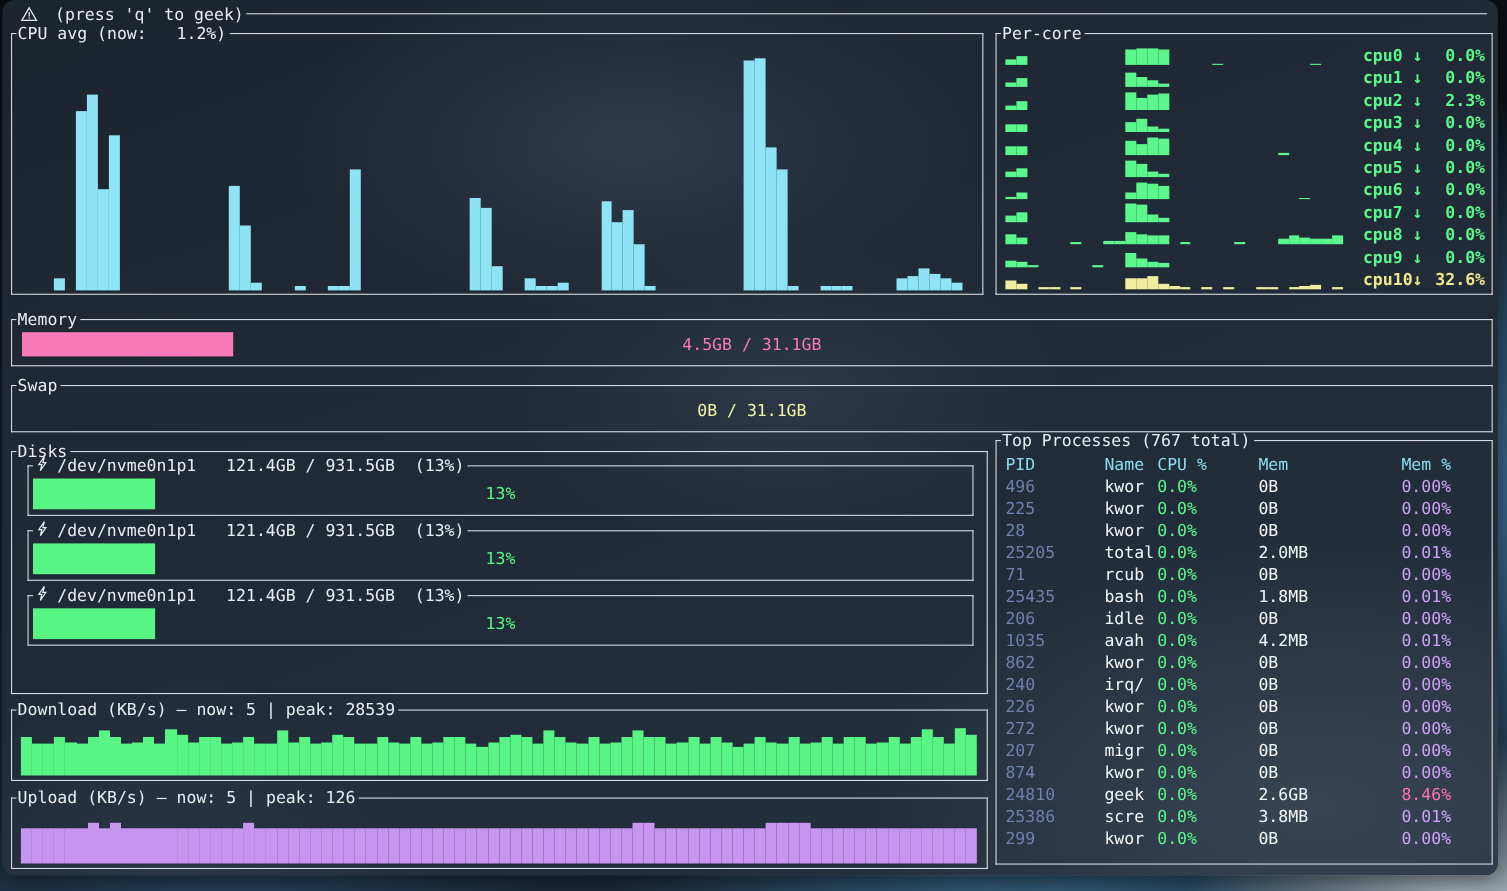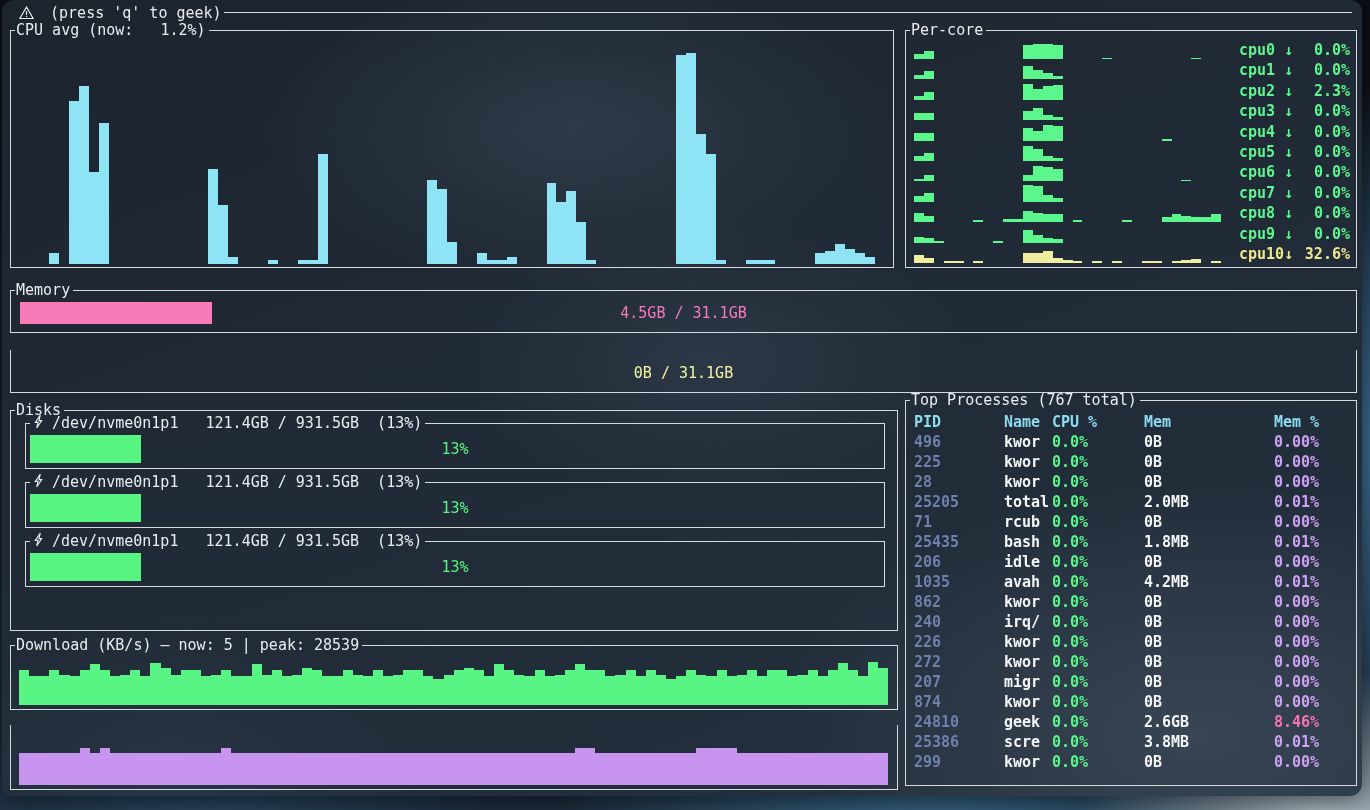--- a/index.html
+++ b/index.html
@@ -60,21 +60,21 @@
   .gauge { position:absolute; }
   .gauge-fill { position:absolute; left:0; top:0; bottom:0; }
   .gauge-label { position:absolute; inset:0; display:flex; align-items:center; justify-content:center; white-space:pre; }
 
   #mem-gauge, #swap-gauge { left:9px; right:9px; top:12px; bottom:8px; }
 
   .disk-sub { position:relative; margin:13px 12px 0 14px; height:46px;
     border:1px solid var(--border); border-top:none; }
   .disk-gauge { position:absolute; left:4px; right:4px; top:12px; bottom:5px; }
 
-  .proc-table { position:absolute; left:8px; right:4px; top:12px; bottom:4px; font-weight:700; }
+  .proc-table { position:absolute; left:8px; right:4px; top:12px; bottom:4px; font-weight:400; }
   .proc-row { display:grid; grid-template-columns:90px 48px 92px 130px 1fr; height:20px; line-height:20px; }
   .proc-row.header .cell { color:var(--hcyan); }
   .cell.pid { color:var(--pid); }
   .cell.name { color:#f4f6f8; }
   .cell.cpu { color:var(--green); }
   .cell.mem { color:#f4f6f8; }
   .cell.mpct { color:var(--mempct); }
   .cell.mpct.hot { color:var(--hot); }
 </style>
 </head>
@@ -632,20 +632,23 @@
     <div class="phead">
         <span class="ptitle">Memory</span>
       </div>
     <div class="gauge" id="mem-gauge">
       <div class="gauge-fill" id="mem-fill" style="width: 14.5%; background: rgb(248, 122, 184);"></div>
       <div class="gauge-label" id="mem-label" style="color: rgb(248, 122, 184);">4.5GB / 31.1GB</div>
     </div>
   </div>
 
   <div class="panel" style="left:8px; top:350px; width:1347px; height:43px;">
+    <div class="phead">
+        <span class="ptitle">Swap</span>
+      </div>
     <div class="gauge" id="swap-gauge">
       <div class="gauge-fill" id="swap-fill" style="width: 0%;"></div>
       <div class="gauge-label" id="swap-label" style="color: rgb(242, 245, 164);">0B / 31.1GB</div>
     </div>
   </div>
 
   <div class="panel" style="left:8px; top:410px; width:888px; height:221px;">
     <div class="phead">
         <span class="ptitle">Disks</span>
       </div>
@@ -908,20 +911,23 @@
         <div class="bar" style="height: 72%; background: rgb(88, 245, 133);"></div>
         <div class="bar" style="height: 88%; background: rgb(88, 245, 133);"></div>
         <div class="bar" style="height: 72%; background: rgb(88, 245, 133);"></div>
         <div class="bar" style="height: 60%; background: rgb(88, 245, 133);"></div>
         <div class="bar" style="height: 90%; background: rgb(88, 245, 133);"></div>
         <div class="bar" style="height: 78%; background: rgb(88, 245, 133);"></div>
       </div>
   </div>
 
   <div class="panel" style="left:8px; top:725px; width:888px; height:65px;">
+    <div class="phead">
+        <span class="ptitle">Upload (KB/s) — now: 5 | peak: 126</span>
+      </div>
     <div class="chart" id="ul-chart">
         <div class="bar" style="height: 66%; background: rgb(199, 148, 239);"></div>
         <div class="bar" style="height: 66%; background: rgb(199, 148, 239);"></div>
         <div class="bar" style="height: 66%; background: rgb(199, 148, 239);"></div>
         <div class="bar" style="height: 66%; background: rgb(199, 148, 239);"></div>
         <div class="bar" style="height: 66%; background: rgb(199, 148, 239);"></div>
         <div class="bar" style="height: 66%; background: rgb(199, 148, 239);"></div>
         <div class="bar" style="height: 78%; background: rgb(199, 148, 239);"></div>
         <div class="bar" style="height: 66%; background: rgb(199, 148, 239);"></div>
         <div class="bar" style="height: 78%; background: rgb(199, 148, 239);"></div>

